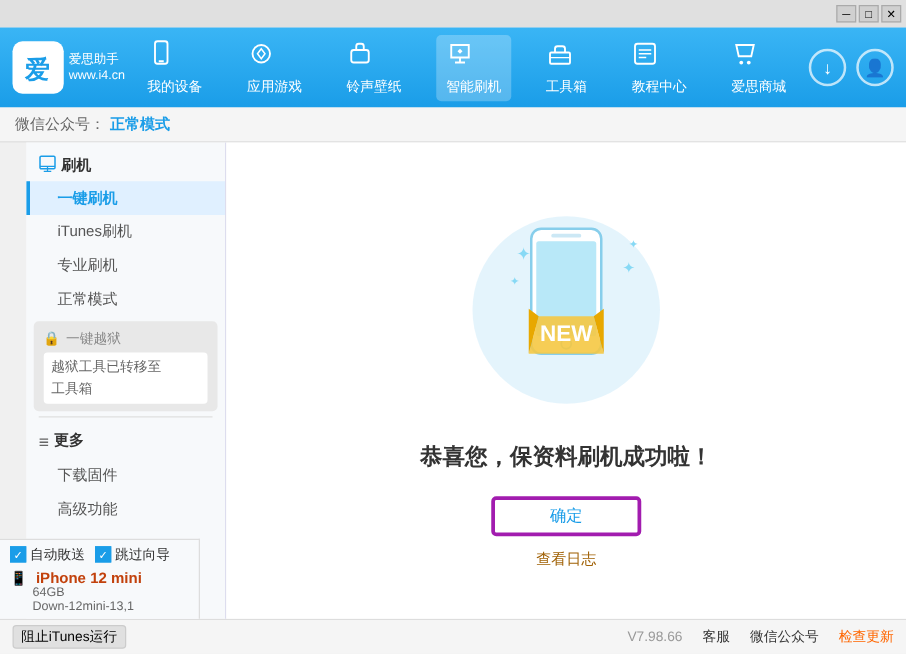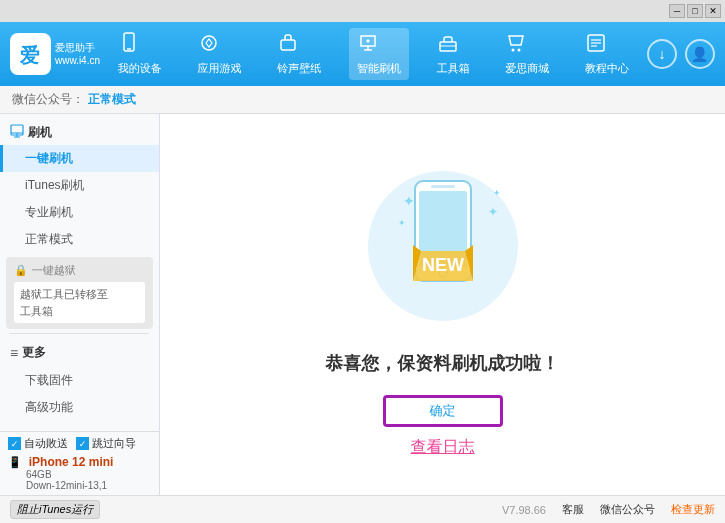--- a/index.html
+++ b/index.html
@@ -92,20 +92,21 @@
       font-size: 12px;
       color: #333;
     }
     .status-bar .label { color: #666; }
     .status-bar .value { color: #1a9de8; font-weight: bold; margin-left: 4px; }
 
     
     .main-layout {
       display: flex;
       height: calc(523px - 22px - 64px - 28px - 28px);
+      margin-left: 21px;
     }
 
     
     .sidebar {
       width: 160px;
       background: #f7f9fb;
       border-right: 1px solid #dde;
       padding: 6px 0;
       overflow-y: auto;
       flex-shrink: 0;
@@ -194,24 +195,23 @@
       border: 3px solid #a21caf;
       background: #fff;
       color: #1a9de8;
       font-size: 13px;
       border-radius: 4px;
       cursor: pointer;
       margin-bottom: 10px;
       display: flex; align-items: center; justify-content: center;
     }
     .link-again {
-      font-size: 16px;
-      color: #ec4899;
-      cursor: pointer;
-      text-decoration: underline;
+      font-size: 12px;
+      color: #a16207;
+      cursor: pointer;
     }
 
     
     .bottom-bar {
       height: 28px;
       background: #f5f5f5;
       border-top: 1px solid #ddd;
       display: flex;
       align-items: center;
       padding: 0 10px;
@@ -255,21 +255,20 @@
       display: flex; align-items: center; gap: 4px;
       font-size: 11px; color: #666;
     }
     .stop-btn {
       background: #e0e0e0;
       border: 1px solid #ccc;
       border-radius: 3px;
       padding: 1px 6px;
       font-size: 11px;
       cursor: pointer;
-      font-style: italic;
     }
   </style>
 </head>
 <body>
 
 <div class="title-bar">
   <div class="title-bar-btn">─</div>
   <div class="title-bar-btn">□</div>
   <div class="title-bar-btn">✕</div>
 </div>
@@ -339,38 +338,38 @@
           <path d="M7 10 V7 C7 5.9 7.9 5 9 5 H13 C14.1 5 15 5.9 15 7 V10" stroke="white" stroke-width="1.5" fill="none"></path>
           <line x1="3" y1="14" x2="19" y2="14" stroke="white" stroke-width="1"></line>
         </svg>
       </div>
       <span>工具箱</span>
     </div>
 
     <div class="nav-item">
       <div class="nav-icon">
         <svg width="22" height="22" viewBox="0 0 22 22" fill="none">
-          <path d="M4 4 H18 L16 13 H6 Z" stroke="white" stroke-width="1.5" fill="none"></path>
-          <circle cx="8" cy="18" r="1.5" fill="white"></circle>
-          <circle cx="14" cy="18" r="1.5" fill="white"></circle>
-        </svg>
-      </div>
-      <span>爱思商城</span>
-    </div>
-
-    <div class="nav-item">
-      <div class="nav-icon">
-        <svg width="22" height="22" viewBox="0 0 22 22" fill="none">
           <rect x="3" y="3" width="16" height="16" rx="2" stroke="white" stroke-width="1.5" fill="none"></rect>
           <line x1="6" y1="8" x2="16" y2="8" stroke="white" stroke-width="1.2"></line>
           <line x1="6" y1="11" x2="16" y2="11" stroke="white" stroke-width="1.2"></line>
           <line x1="6" y1="14" x2="12" y2="14" stroke="white" stroke-width="1.2"></line>
         </svg>
       </div>
       <span>教程中心</span>
+    </div>
+
+    <div class="nav-item">
+      <div class="nav-icon">
+        <svg width="22" height="22" viewBox="0 0 22 22" fill="none">
+          <path d="M4 4 H18 L16 13 H6 Z" stroke="white" stroke-width="1.5" fill="none"></path>
+          <circle cx="8" cy="18" r="1.5" fill="white"></circle>
+          <circle cx="14" cy="18" r="1.5" fill="white"></circle>
+        </svg>
+      </div>
+      <span>爱思商城</span>
     </div>
   </div>
 
   <div class="header-actions">
     <div class="header-action-btn">↓</div>
     <div class="header-action-btn">👤</div>
   </div>
 </div>
 
 <div class="status-bar">

